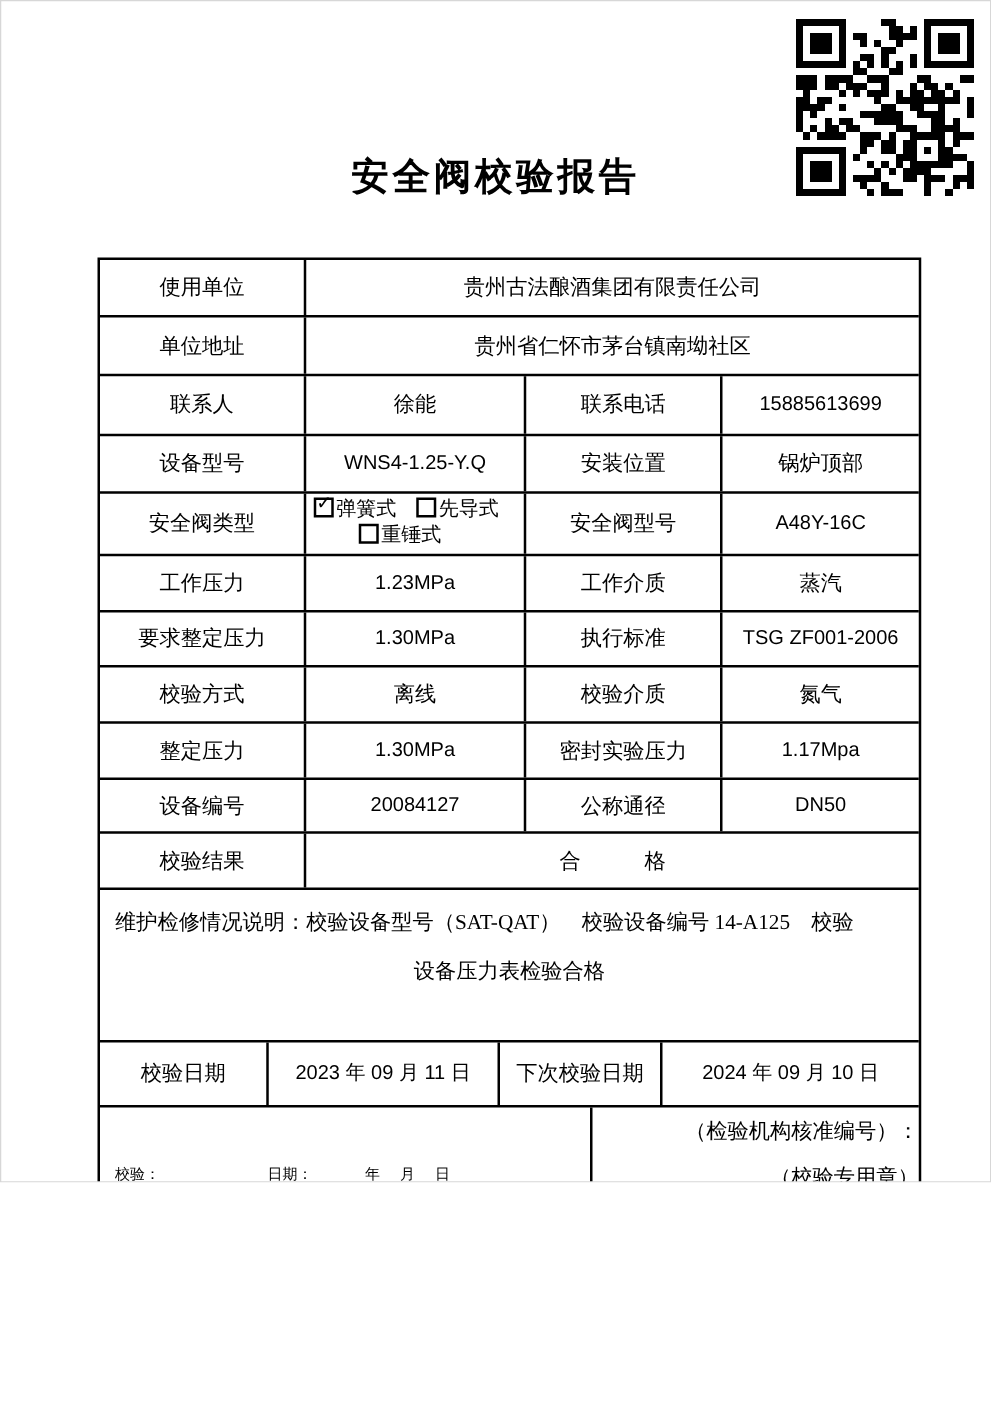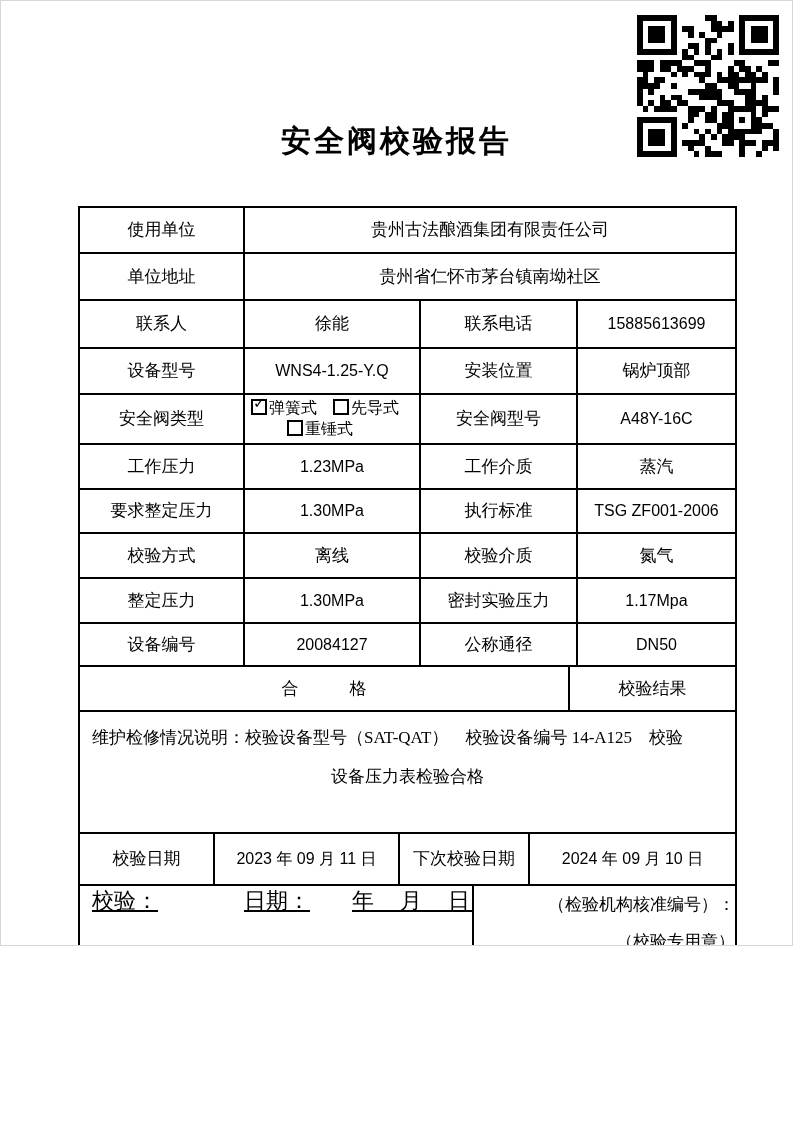--- a/index.html
+++ b/index.html
@@ -22,21 +22,21 @@
   .h45{height:45px;}.h44{height:44px;}.h43{height:43px;}.h52{height:52px;}
   .cbcell{flex-direction:column;align-items:flex-start;justify-content:center;padding:2px 6px;font-size:16px;line-height:1.3;}
   .cbline2{padding-left:36px;}
   .cb{display:inline-block;width:12px;height:12px;border:2px solid #000;vertical-align:-2px;margin-right:2px;position:relative;}
   .cb.checked::after{content:"✓";position:absolute;top:-7px;left:0;font-size:15px;font-weight:bold;font-family:"DejaVu Sans",sans-serif;}
   .notecell{display:block;width:100%;height:120px;box-sizing:border-box;padding:14px 12px 0 12px;font-size:17px;}
   .noteline1{text-align:left;margin:0 0 16px 0;}
   .noteline2{text-align:center;}
   .bottomrow{display:flex;box-sizing:border-box;height:129px;}
   .signcol{width:394px;box-sizing:border-box;border-right:2px solid #000;display:flex;flex-direction:column;}
-  .signrow{box-sizing:border-box;display:flex;align-items:flex-start;font-size:22px;text-decoration:underline;}
+  .signrow{box-sizing:border-box;display:flex;align-items:flex-end;font-size:12px;}
   .signrow.first{height:64px;border-bottom:2px solid #000;}
   .signrow.second{height:65px;}
   .signrow .s1{margin-left:12px;}
   .signrow .s2{margin-left:86px;}
   .signrow .s3{margin-left:42px;letter-spacing:2px;}
   .stampcell{flex:1;box-sizing:border-box;display:flex;flex-direction:column;align-items:flex-end;justify-content:flex-start;padding-top:7px;font-size:17px;}
   .stampcell .line{margin-bottom:14px;}
 </style>
 </head>
 <body>
@@ -430,22 +430,22 @@
     </div>
 
     <div class="trow h43">
       <div class="cell c1">设备编号</div>
       <div class="cell c2 lat">20084127</div>
       <div class="cell c3">公称通径</div>
       <div class="cell c4 lat">DN50</div>
     </div>
 
     <div class="trow h45">
+      <div class="cell c1">校验结果</div>
       <div class="cell c4">合　　　格</div>
-      <div class="cell c1">校验结果</div>
     </div>
 
     <div class="trow">
       <div class="notecell">
         <div class="noteline1">维护检修情况说明：校验设备型号（SAT-QAT）　校验设备编号 14-A125　校验</div>
         <div class="noteline2">设备压力表检验合格</div>
       </div>
     </div>
 
     <div class="trow h52">

